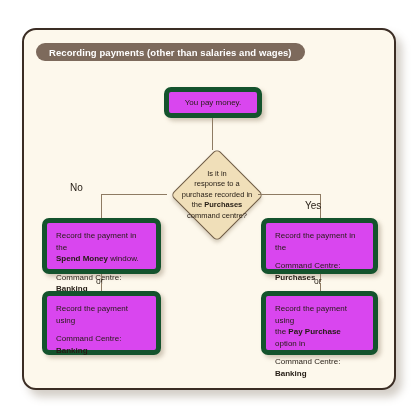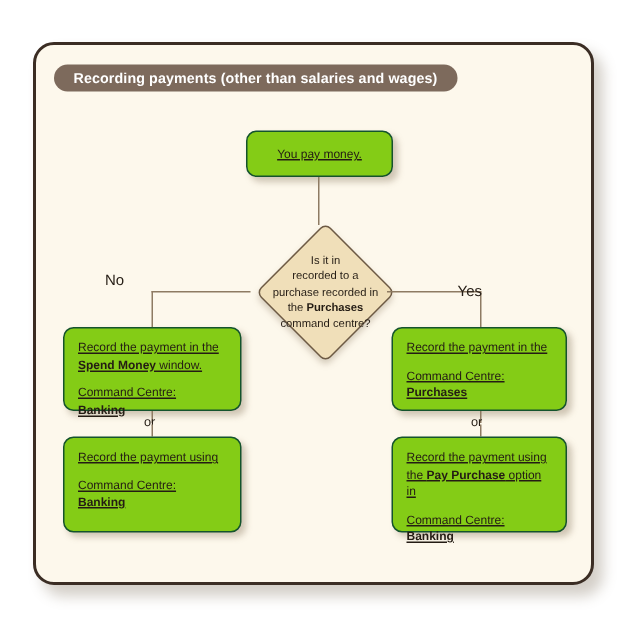--- a/index.html
+++ b/index.html
@@ -51,28 +51,27 @@
     font-weight: bold;
     letter-spacing: 0.08px;
     white-space: nowrap;
     justify-content: flex-end;
   }
 
   
   .node {
     position: absolute;
     box-sizing: border-box;
-    background: #84cc16;
-    border: 1px solid #14532d;
+    background: #d946ef;
+    border: 5px solid #14532d;
     border-radius: 7px;
     box-shadow: 3px 3px 4px rgba(140, 122, 98, 0.40);
     color: #241c14;
     font-size: 8px;
     line-height: 11.5px;
-    text-decoration: underline;
   }
   .node .pad {
     padding: 7px 9px;
   }
   .node b { font-weight: bold; }
   .node .gap { height: 7px; }
 
   .node-start {
     left: 164px;
     top: 87px;
@@ -135,21 +134,21 @@
   .v { width: 1px; }
   .h { height: 1px; }
 
   
   .branch-label {
     position: absolute;
     font-size: 10px;
     color: #241c14;
   }
   .label-no  { left: 70px;  top: 182px; }
-  .label-yes { left: 305px; top: 189px; }
+  .label-yes { left: 305px; top: 200px; }
 
   
   .or-text {
     position: absolute;
     font-size: 8.5px;
     color: #241c14;
   }
   .or-left  { left: 96px;  top: 276px; }
   .or-right { left: 314px; top: 276px; }
 </style>
@@ -167,21 +166,21 @@
   <div class="node node-start">
     <span class="txt">You pay money.</span>
   </div>
 
   <div class="line v" style="left:212px; top:118px; height:32px;"></div>
 
   <div class="diamond-wrap">
     <div class="diamond-shape"></div>
     <div class="diamond-text">
       <div>Is it in</div>
-      <div>recorded to a</div>
+      <div>response to a</div>
       <div>purchase recorded in</div>
       <div><span>the </span><b>Purchases</b></div>
       <div>command centre?</div>
     </div>
   </div>
 
   <div class="line h" style="left:101px; top:194px; width:66px;"></div>
   <div class="line h" style="left:258px; top:194px; width:62px;"></div>
 
   <div class="line v" style="left:101px; top:194px; height:24px;"></div>

